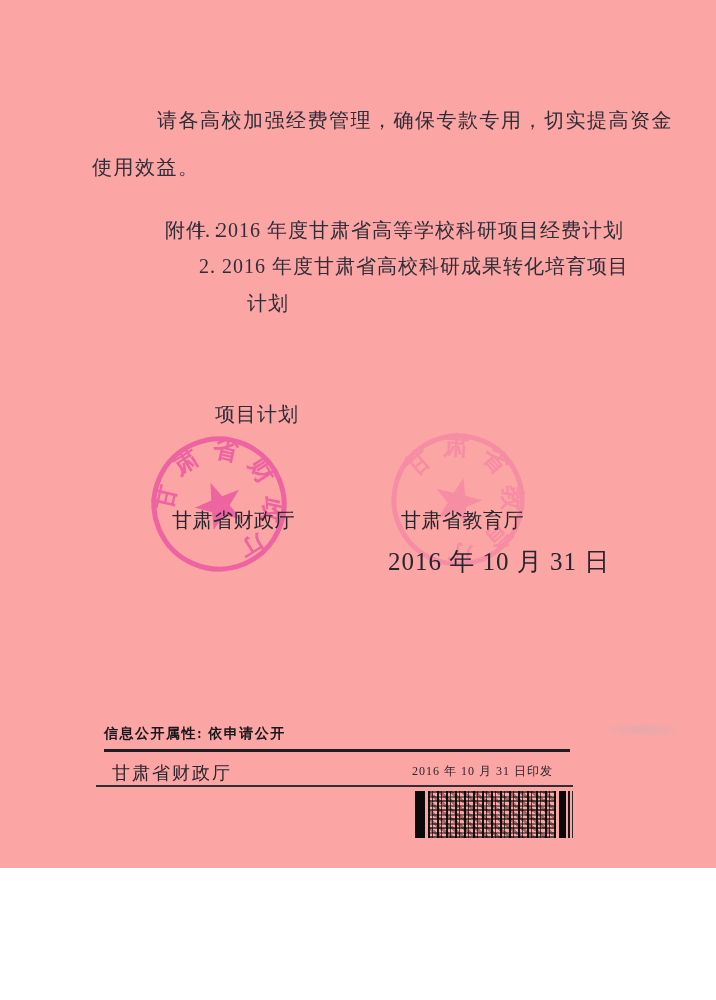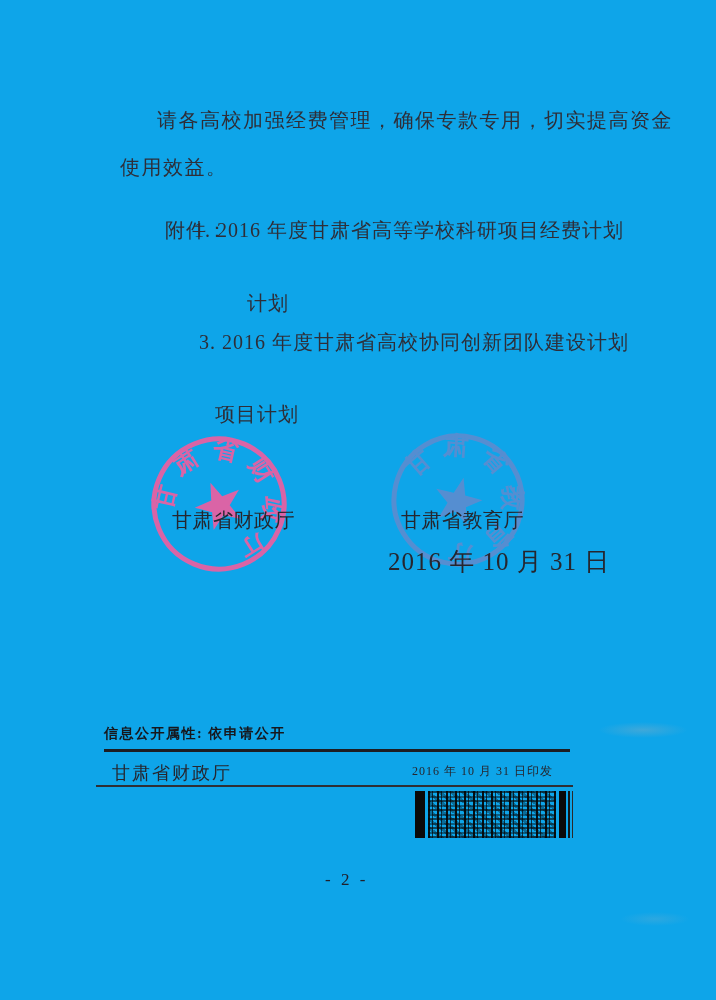--- a/index.html
+++ b/index.html
@@ -1,28 +1,28 @@
 <!DOCTYPE html>
 <html><head>
 <meta charset="utf-8">
 <style>
   html,body{margin:0;padding:0;background:#ffffff;}
   .page{
     position:relative;
-    width:716px;height:1000px;
-    background:#0ea5e9;
+    width:716px;height:868px;
+    background:#fca5a5;
     overflow:hidden;
     font-family:"Liberation Serif","DejaVu Serif",serif;
     color:#2d2d35;
   }
   .line{position:absolute;white-space:nowrap;margin:0;}
   .para{font-size:20px;letter-spacing:1.5px;color:#2e2e38;}
   .att{font-size:20px;letter-spacing:1px;color:#2e2e38;}
   .para-l1{left:157px;top:107px;}
-  .para-l2{left:92px;top:154px;margin-left:28px;}
+  .para-l2{left:92px;top:154px;}
   .att-label{left:165px;top:217px;}
   .att-1{left:194px;top:217px;}
   .att-2{left:199px;top:253px;}
   .att-3{left:215px;top:290px;margin-left:32px;}
   .att-4{left:199px;top:329px;}
   .att-5{left:199px;top:364px;}
   .att-6{left:215px;top:401px;text-align:right;}
 
   .seal{position:absolute;}
   .seal-finance{left:145px;top:430px;opacity:0.92;}
@@ -65,22 +65,22 @@
 </head>
 <body>
 
 <div class="page">
 
   <p class="line para para-l1">请各高校加强经费管理，确保专款专用，切实提高资金</p>
   <p class="line para para-l2">使用效益。</p>
 
   <p class="line att att-label">附件：</p>
   <p class="line att att-1">1. 2016 年度甘肃省高等学校科研项目经费计划</p>
+  <p class="line att att-2">2. 2016 年度甘肃省高校科研成果转化培育项目</p>
   <p class="line att att-3">计划</p>
-  <p class="line att att-4">3. 2016 年度甘肃省高校协同创新团队建设计划</p>
   <p class="line att att-6">项目计划</p>
 
   <svg class="seal seal-finance" width="148" height="148" viewBox="0 0 148 148">
     <g transform="rotate(-22 74 74)">
       <circle cx="74" cy="74" r="65" fill="none" stroke="#ec5fa1" stroke-width="5"></circle>
       <path id="sealArcFin" d="M74 74 m-46 0 a46 46 0 1 1 92 0 a46 46 0 1 1 -92 0" fill="none"></path>
       <polygon points="74,51 79.9,67.9 97.8,68.3 83.5,79.1 88.7,96.2 74,86 59.3,96.2 64.5,79.1 50.2,68.3 68.1,67.9" fill="#ec5fa1"></polygon>
       <text font-size="25" font-weight="bold" fill="#ec5fa1" letter-spacing="11">
         <textPath href="#sealArcFin" startOffset="10">甘肃省财政厅</textPath>
       </text>

